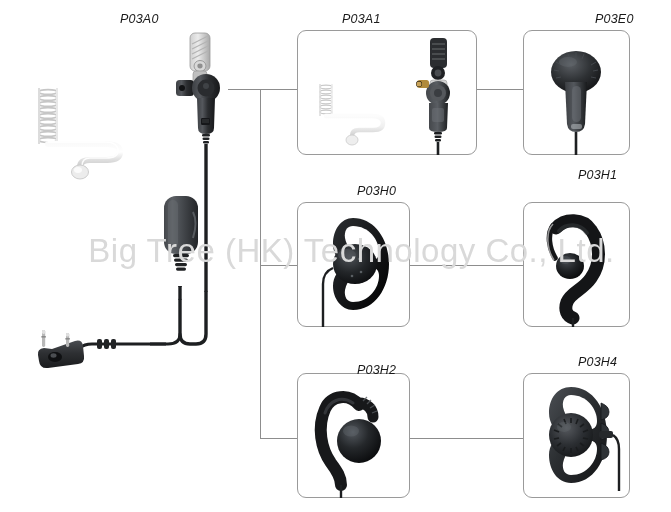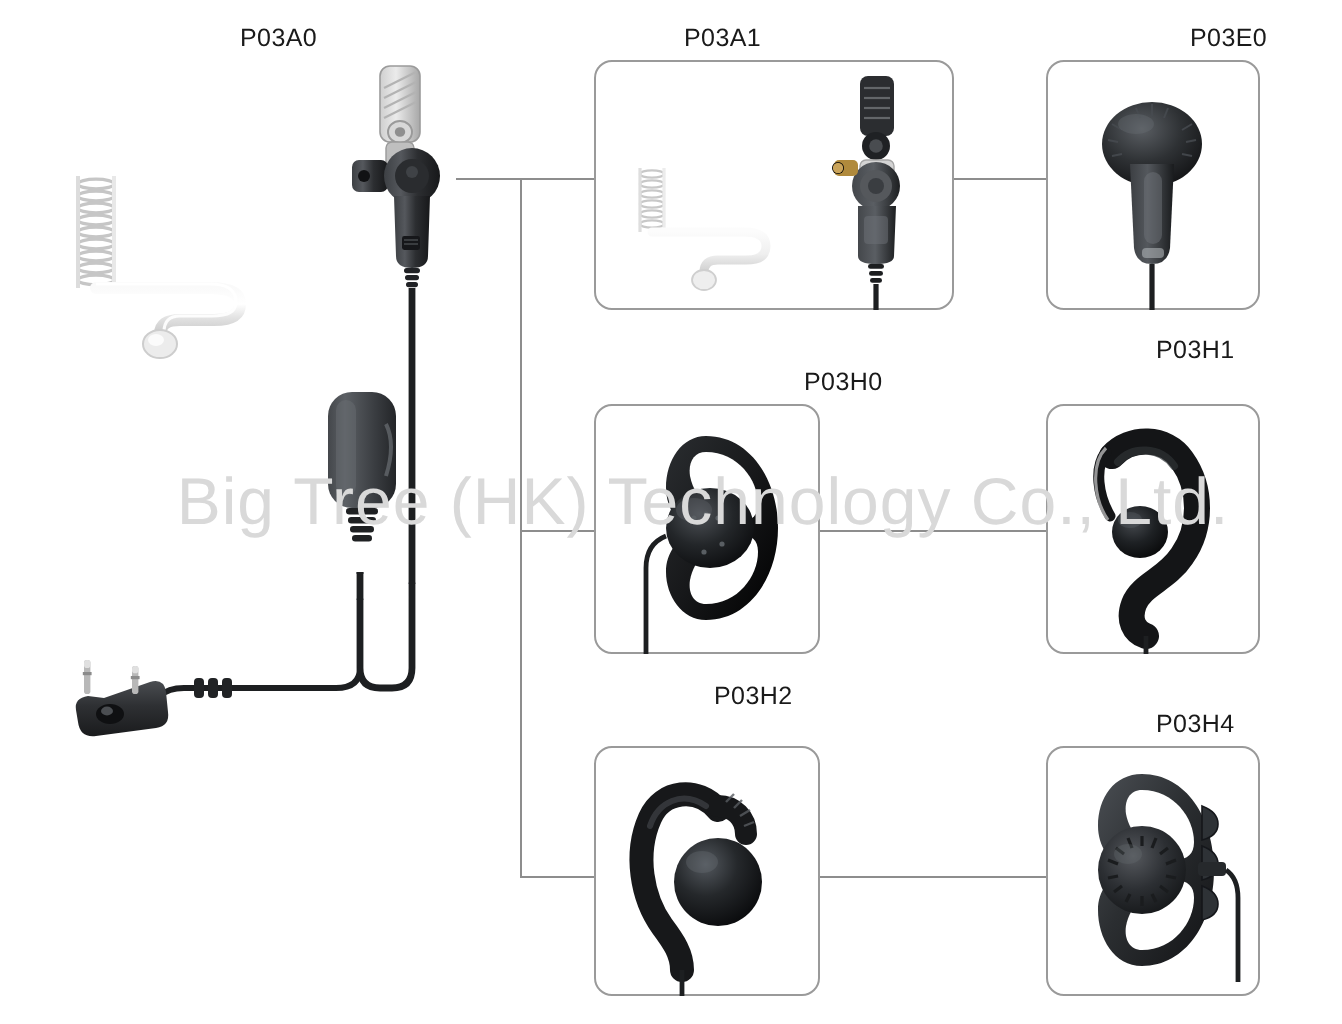--- a/index.html
+++ b/index.html
@@ -32,20 +32,21 @@
     margin-left: 16px;
   }
   .label {
     position: absolute;
     font-family: "Liberation Sans", sans-serif;
     font-size: 12.5px;
     color: #1a1a1a;
     letter-spacing: 0.2px;
     white-space: nowrap;
     z-index: 30;
+    font-style: italic;
   }
   .prod-box {
     position: absolute;
     border: 1px solid #9a9a9a;
     border-radius: 9px;
     background: transparent;
     box-sizing: border-box;
     z-index: 5;
   }
   .conn {
@@ -303,21 +304,21 @@
     </g>
     <ellipse cx="45" cy="32" rx="9" ry="5" fill="#6b7076" opacity="0.35"></ellipse>
 
     <path d="M 42 52 L 64 52 L 62 94 Q 61 102 53 102 Q 45 102 44 94 Z" fill="url(#stemG)"></path>
     <rect x="49" y="56" width="9" height="36" rx="4.5" fill="#6e7278" opacity="0.5"></rect>
     <rect x="48" y="94" width="11" height="5" rx="2" fill="#aeb2b6" opacity="0.6"></rect>
 
     <path d="M 53 102 L 53 125" stroke="#1d1f21" stroke-width="2.6" fill="none"></path>
   </svg>
 
-  <div class="label" style="left:357px; top:184px;margin-left:45px;">P03H0</div>
+  <div class="label" style="left:357px; top:184px;">P03H0</div>
   <div class="prod-box" style="left:297px; top:202px; width:113px; height:125px;"></div>
   <svg class="art" style="left:297px; top:202px; width:113px; height:125px;" viewBox="0 0 113 125">
     <defs>
       <radialGradient id="spk0" cx="38%" cy="33%" r="70%">
         <stop offset="0%" stop-color="#4d5156"></stop>
         <stop offset="55%" stop-color="#232629"></stop>
         <stop offset="100%" stop-color="#0e0f11"></stop>
       </radialGradient>
       <linearGradient id="ring0" x1="0" y1="0" x2="1" y2="1">
         <stop offset="0%" stop-color="#2a2d30"></stop>
@@ -371,21 +372,21 @@
 
     <path d="M 30 24 C 24 32 26 46 32 56" stroke="#141517" stroke-width="5.5" fill="none" stroke-linecap="round"></path>
     <path d="M 30 22 C 22 30 24 48 31 58" stroke="#ffffff" stroke-width="1.6" fill="none" opacity="0.55"></path>
 
     <ellipse cx="47" cy="64" rx="14" ry="13" fill="url(#spk1)"></ellipse>
     <ellipse cx="42" cy="58" rx="6" ry="4" fill="#636a70" opacity="0.3"></ellipse>
 
     <path d="M 50 116 L 50 125" stroke="#1d1f21" stroke-width="2.4" fill="none"></path>
   </svg>
 
-  <div class="label" style="left:357px; top:341px;text-align:right;">P03H2</div>
+  <div class="label" style="left:357px; top:363px;text-align:right;">P03H2</div>
   <div class="prod-box" style="left:297px; top:373px; width:113px; height:125px;"></div>
   <svg class="art" style="left:297px; top:373px; width:113px; height:125px;" viewBox="0 0 113 125">
     <defs>
       <radialGradient id="spk2" cx="36%" cy="30%" r="72%">
         <stop offset="0%" stop-color="#53585e"></stop>
         <stop offset="50%" stop-color="#25282b"></stop>
         <stop offset="100%" stop-color="#0c0d0f"></stop>
       </radialGradient>
     </defs>
 

